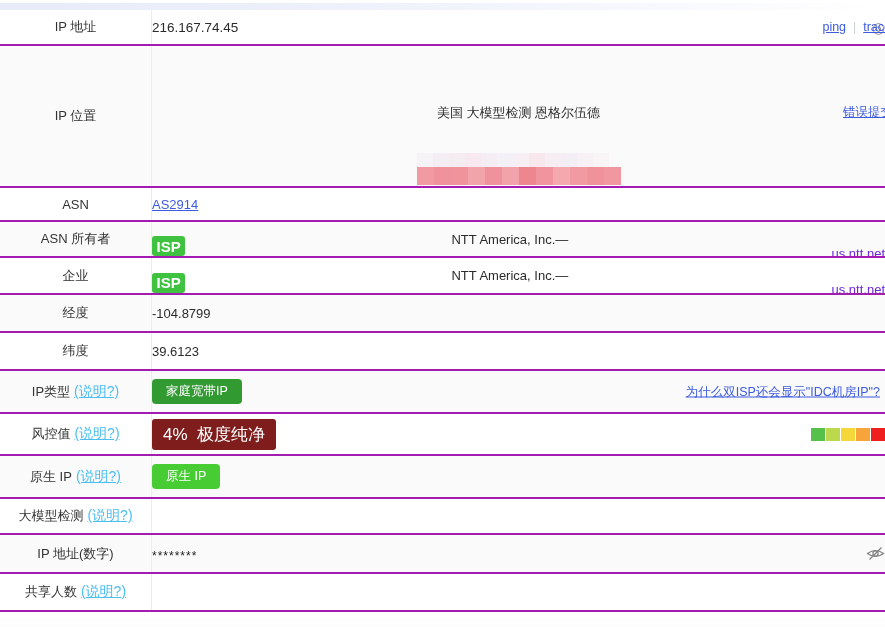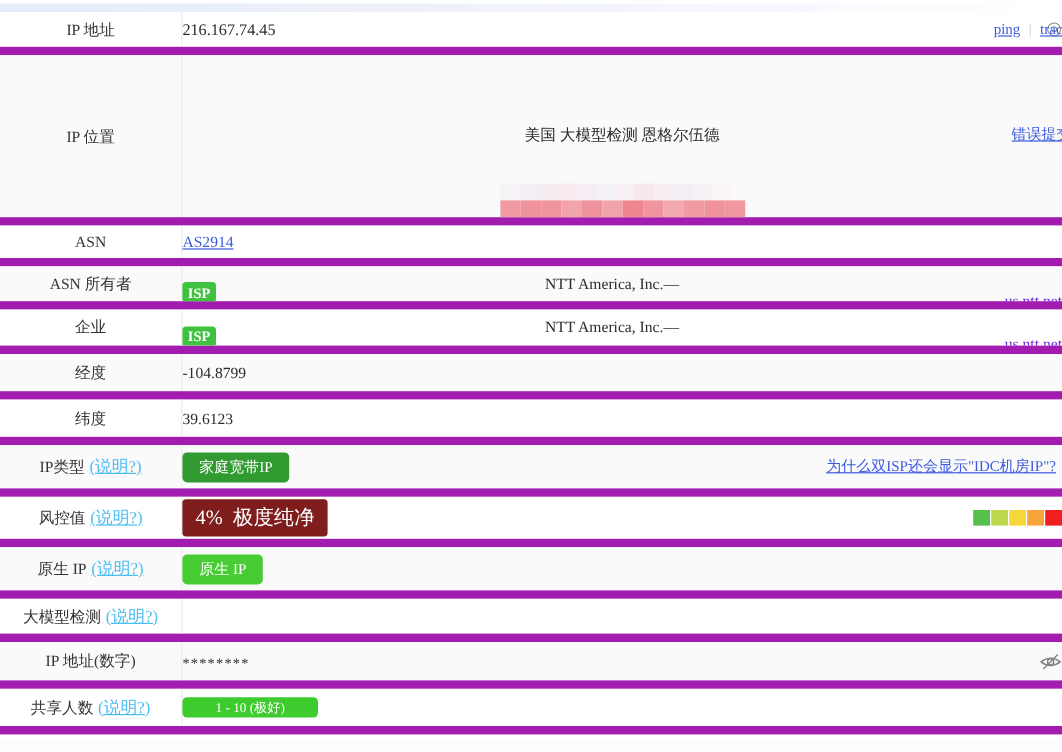--- a/index.html
+++ b/index.html
@@ -4,21 +4,21 @@
 <style>
   * { margin:0; padding:0; box-sizing:border-box; }
   html,body { background:#fff; }
   body { font-family:"Liberation Sans","DejaVu Sans",sans-serif; color:#2b2b2b; }
   #page { position:relative; width:885px; height:627px; background:#fff; overflow:hidden; }
 
   .top-strip { position:absolute; top:3px; left:0; width:885px; height:7px;
     background:linear-gradient(90deg,#e7ebfa 0%,#eef1fb 40%,#f8f9fe 75%,#ffffff 100%); }
 
   .table { position:absolute; top:10px; left:0; width:885px; }
-  .row { position:relative; display:flex; width:885px; border-bottom:7px solid #a21caf; background:#fff; overflow:hidden;font-family:Liberation Serif, serif; }
+  .row { position:relative; display:flex; width:885px; border-bottom:2px solid #a21caf; background:#fff; overflow:hidden; }
   .row.alt { background:#fafafb; }
   .r1{height:36px}.r2{height:142px}.r3{height:34px}.r4{height:36px}.r5{height:37px}
   .r6{height:38px}.r7{height:38px}.r8{height:43px}.r9{height:42px}.r10{height:43px}
   .r11{height:36px}.r12{height:39px}.r13{height:38px}
 
   .cell-label { width:152px; flex:0 0 152px; border-right:1px solid #ececf0;
     display:flex; align-items:center; justify-content:center; font-size:13px; color:#333; }
   .cell-value { flex:1; display:flex; align-items:center; justify-content:space-between; font-size:13px; color:#2b2b2b; position:relative; }
 
   .help-link { font-size:14px; color:#4cbef2; text-decoration:underline; margin-left:4px; cursor:pointer; }
@@ -33,21 +33,21 @@
   .eye-glyph { color:#8a8a8a; font-size:15px; margin-left:7px; cursor:pointer; line-height:1; }
 
   
   .loc-text { position:absolute; top:58px; left:0; width:100%; text-align:center; font-size:13px; color:#2b2b2b; }
   .loc-action { position:absolute; top:58px; right:-8px; white-space:nowrap; }
   .mosaic-wrap { position:absolute; top:107px; left:50%; transform:translateX(-50%); }
   .mosaic-row { display:flex; }
   .mosaic-row.top > div { width:16px; height:14px; }
   .mosaic-row.main > div { width:17px; height:18px; }
 
-  .isp-badge { background:#3fc23f; color:#fff; font-size:12px; font-weight:bold;
+  .isp-badge { background:#3fc23f; color:#fff; font-size:15px; font-weight:bold;
     border-radius:3px; padding:2.5px 4.5px; margin-right:8px; line-height:1;margin-top:14px; }
 
   .btn-green { background:#319a31; color:#fff; font-size:12.5px; padding:4px 14px; border-radius:4px; border:none; }
   .btn-bright { background:#47cd33; }
 
   .risk-badge { background:#7f1d1d; color:#fff; font-size:17px; padding:4px 11px; border-radius:3px; white-space:pre; }
   .risk-bar { display:flex; gap:1px; margin-left:8px; }
   .risk-bar > div { width:14px; height:13px; }
 
   .stars { font-size:12px; letter-spacing:1px; color:#222; position:relative; top:2px; }
@@ -231,21 +231,18 @@
           </svg>
         </span>
       </div>
     </div>
 
     <div class="row r13">
       <div class="cell-label">
         <span>共享人数</span>
         <a class="help-link">(说明?)</a>
       </div>
-      <div class="cell-value">
-        <span class="pill">1 - 10 (极好)</span>
-      </div>
     </div>
 
   </div>
 
   <div class="bottom-pad"></div>
 </div>
 
 </body></html>

